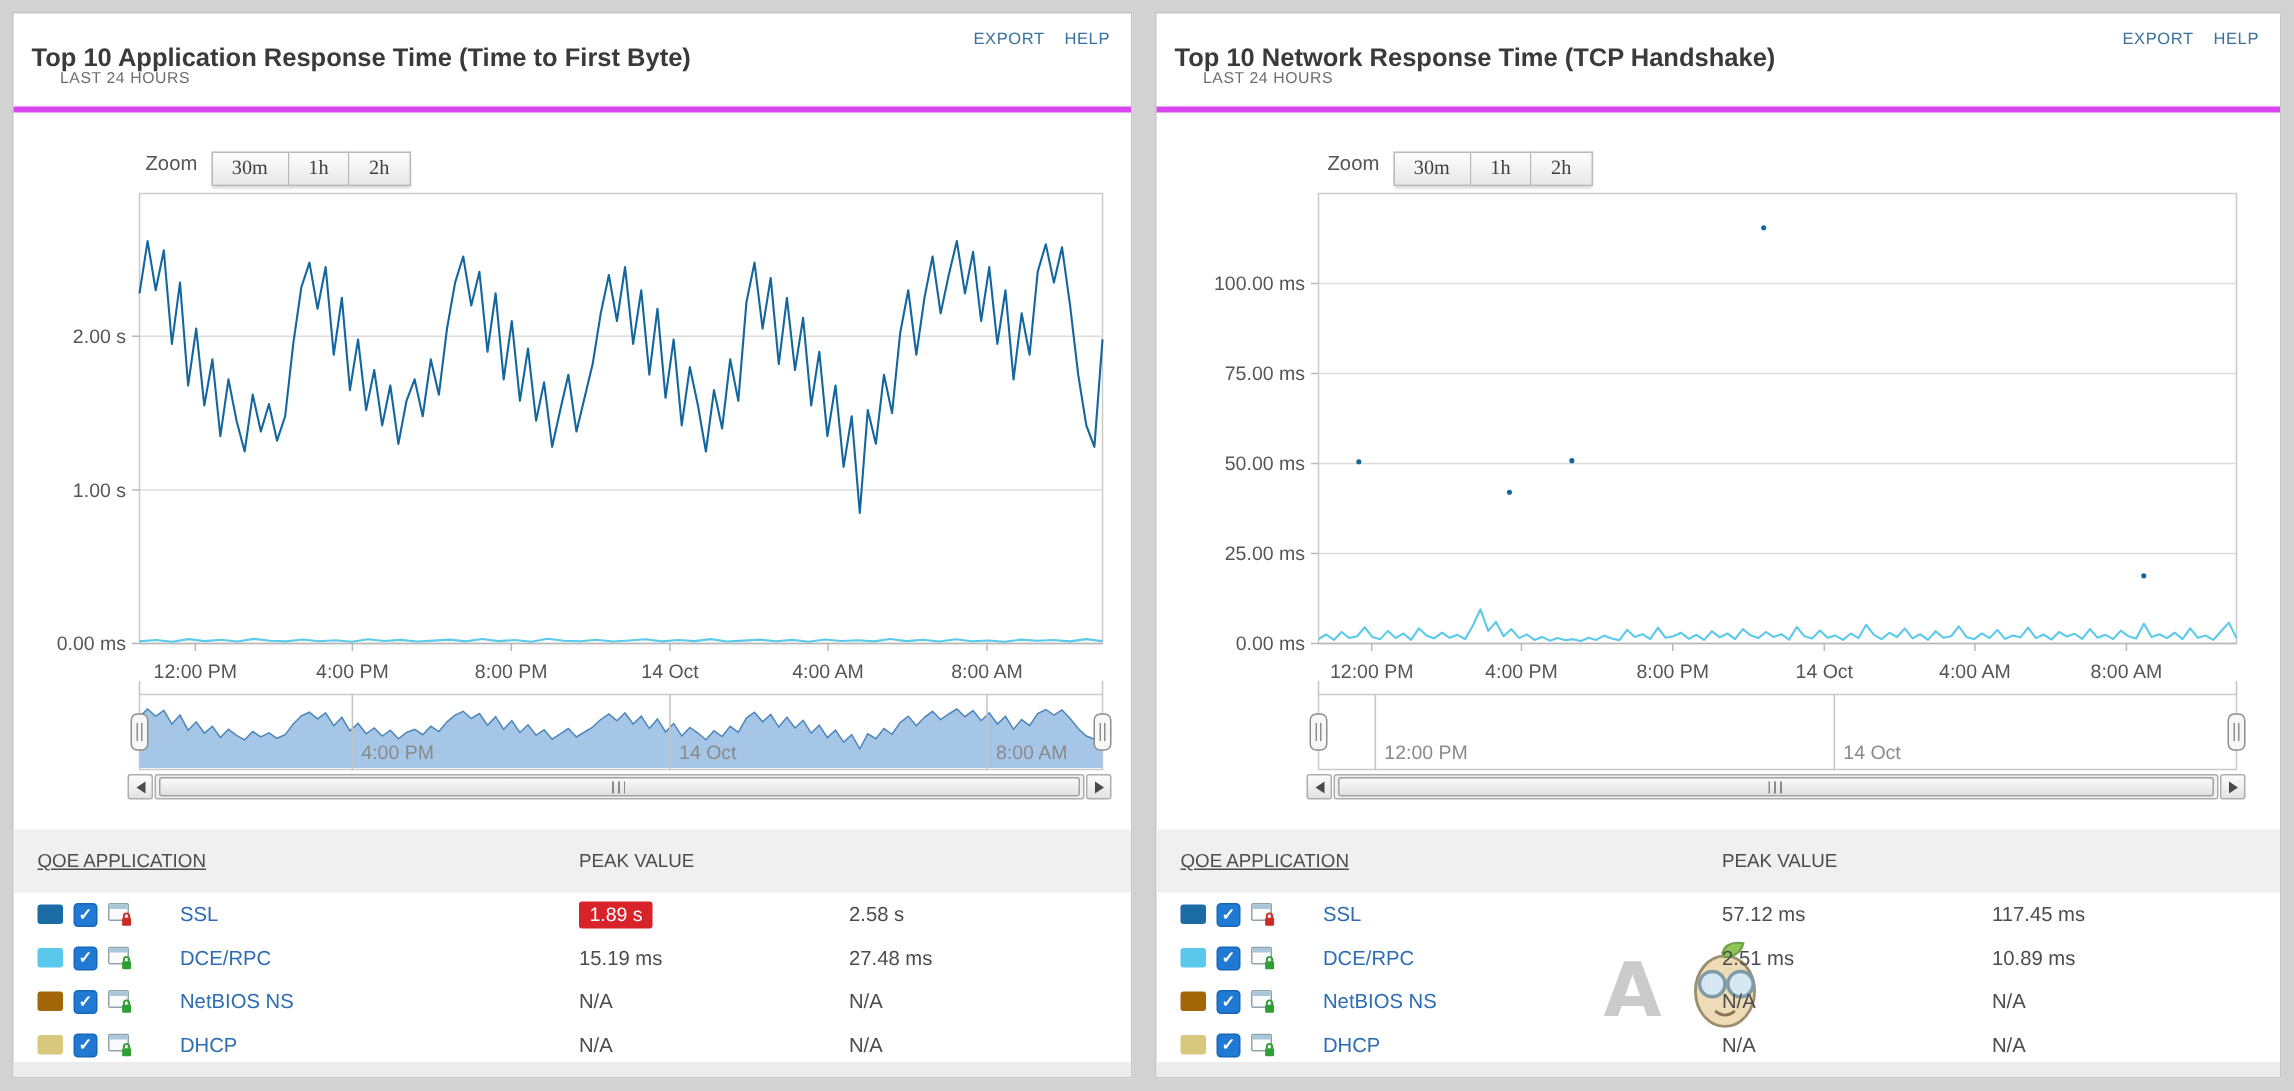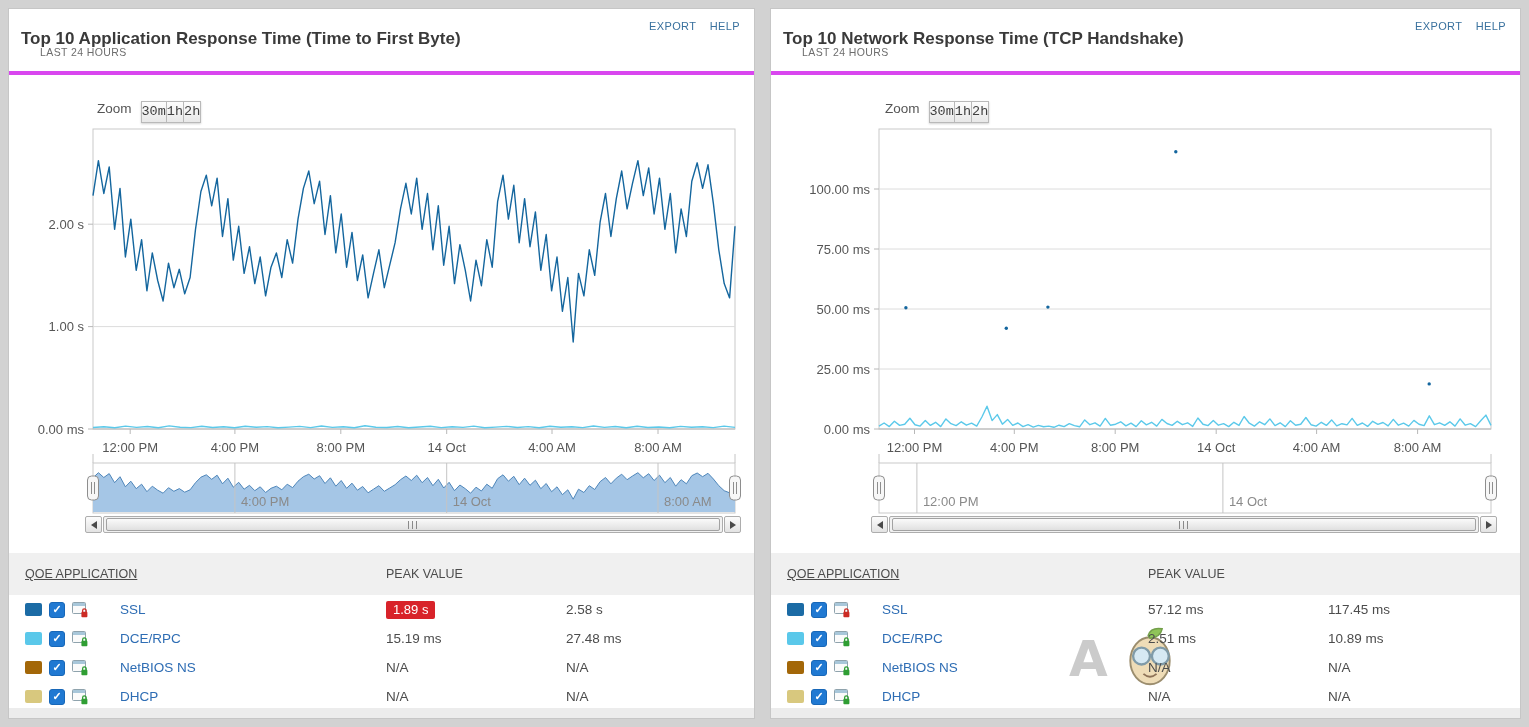--- a/index.html
+++ b/index.html
@@ -8,21 +8,21 @@
   .panel{position:absolute;top:8px;height:711px;background:#fff;border:1px solid #c6c6c6;box-sizing:border-box;}
   #panel-0{left:8px;width:747px;}
   #panel-1{left:770px;width:751px;}
   .panel-header{position:relative;height:62px;border-bottom:4px solid #d946ef;}
   .panel-title{position:absolute;left:12px;top:9px;font-size:17px;font-weight:bold;color:#3a3a3a;}
   .panel-subtitle{position:absolute;left:13px;top:37px;font-size:10.5px;color:#6d6d6d;letter-spacing:.4px;padding-left:18px;}
   .panel-links{position:absolute;right:14px;top:11px;font-size:11px;letter-spacing:.4px;}
   .panel-links a{color:#39719e;text-decoration:none;margin-left:10px;cursor:pointer;margin-top:12px;}
   .zoom-row{position:absolute;top:92px;display:flex;align-items:flex-start;font-size:13.5px;color:#555;}
   .zoom-btns{display:flex;margin-left:9px;box-shadow:0 1px 2px rgba(0,0,0,.18);}
-  .zoom-btn{padding:2px 0 3px;border:1px solid #b9b9b9;border-left-width:0;background:linear-gradient(#fdfdfd,#e8e8e8);color:#3f3f3f;font-size:13.5px;cursor:pointer;font-family:Liberation Mono, monospace;}
+  .zoom-btn{padding:2px 13px 3px;border:1px solid #b9b9b9;border-left-width:0;background:linear-gradient(#fdfdfd,#e8e8e8);color:#3f3f3f;font-size:13.5px;cursor:pointer;font-family:Liberation Serif, serif;}
   .zoom-btn:first-child{border-left-width:1px;}
   .chart-svg{position:absolute;left:0;top:107px;}
   .chart-svg text{font-family:"Liberation Sans",sans-serif;}
   .scrollbar{position:absolute;top:507px;height:17px;display:flex;z-index:2;}
   .sb-btn{width:17px;height:17px;box-sizing:border-box;border:1px solid #adadad;background:linear-gradient(#fcfcfc,#e3e3e3);border-radius:2px;display:flex;align-items:center;justify-content:center;cursor:pointer;}
   .sb-track{flex:1;box-sizing:border-box;border:1px solid #adadad;background:#f1f1f1;border-radius:2px;margin:0 1px;position:relative;}
   .sb-thumb{position:absolute;left:2px;right:2px;top:1px;bottom:1px;background:linear-gradient(#fafafa,#e0e0e0);border:1px solid #a2a2a2;border-radius:2px;display:flex;align-items:center;justify-content:center;cursor:grab;}
   .grip{width:10px;height:8px;background:repeating-linear-gradient(90deg,#8a8a8a 0 1px,transparent 1px 4px);}
   .tri-l{width:0;height:0;border-style:solid;border-width:4px 6px 4px 0;border-color:transparent #4a4a4a transparent transparent;}
   .tri-r{width:0;height:0;border-style:solid;border-width:4px 0 4px 6px;border-color:transparent transparent transparent #4a4a4a;}

